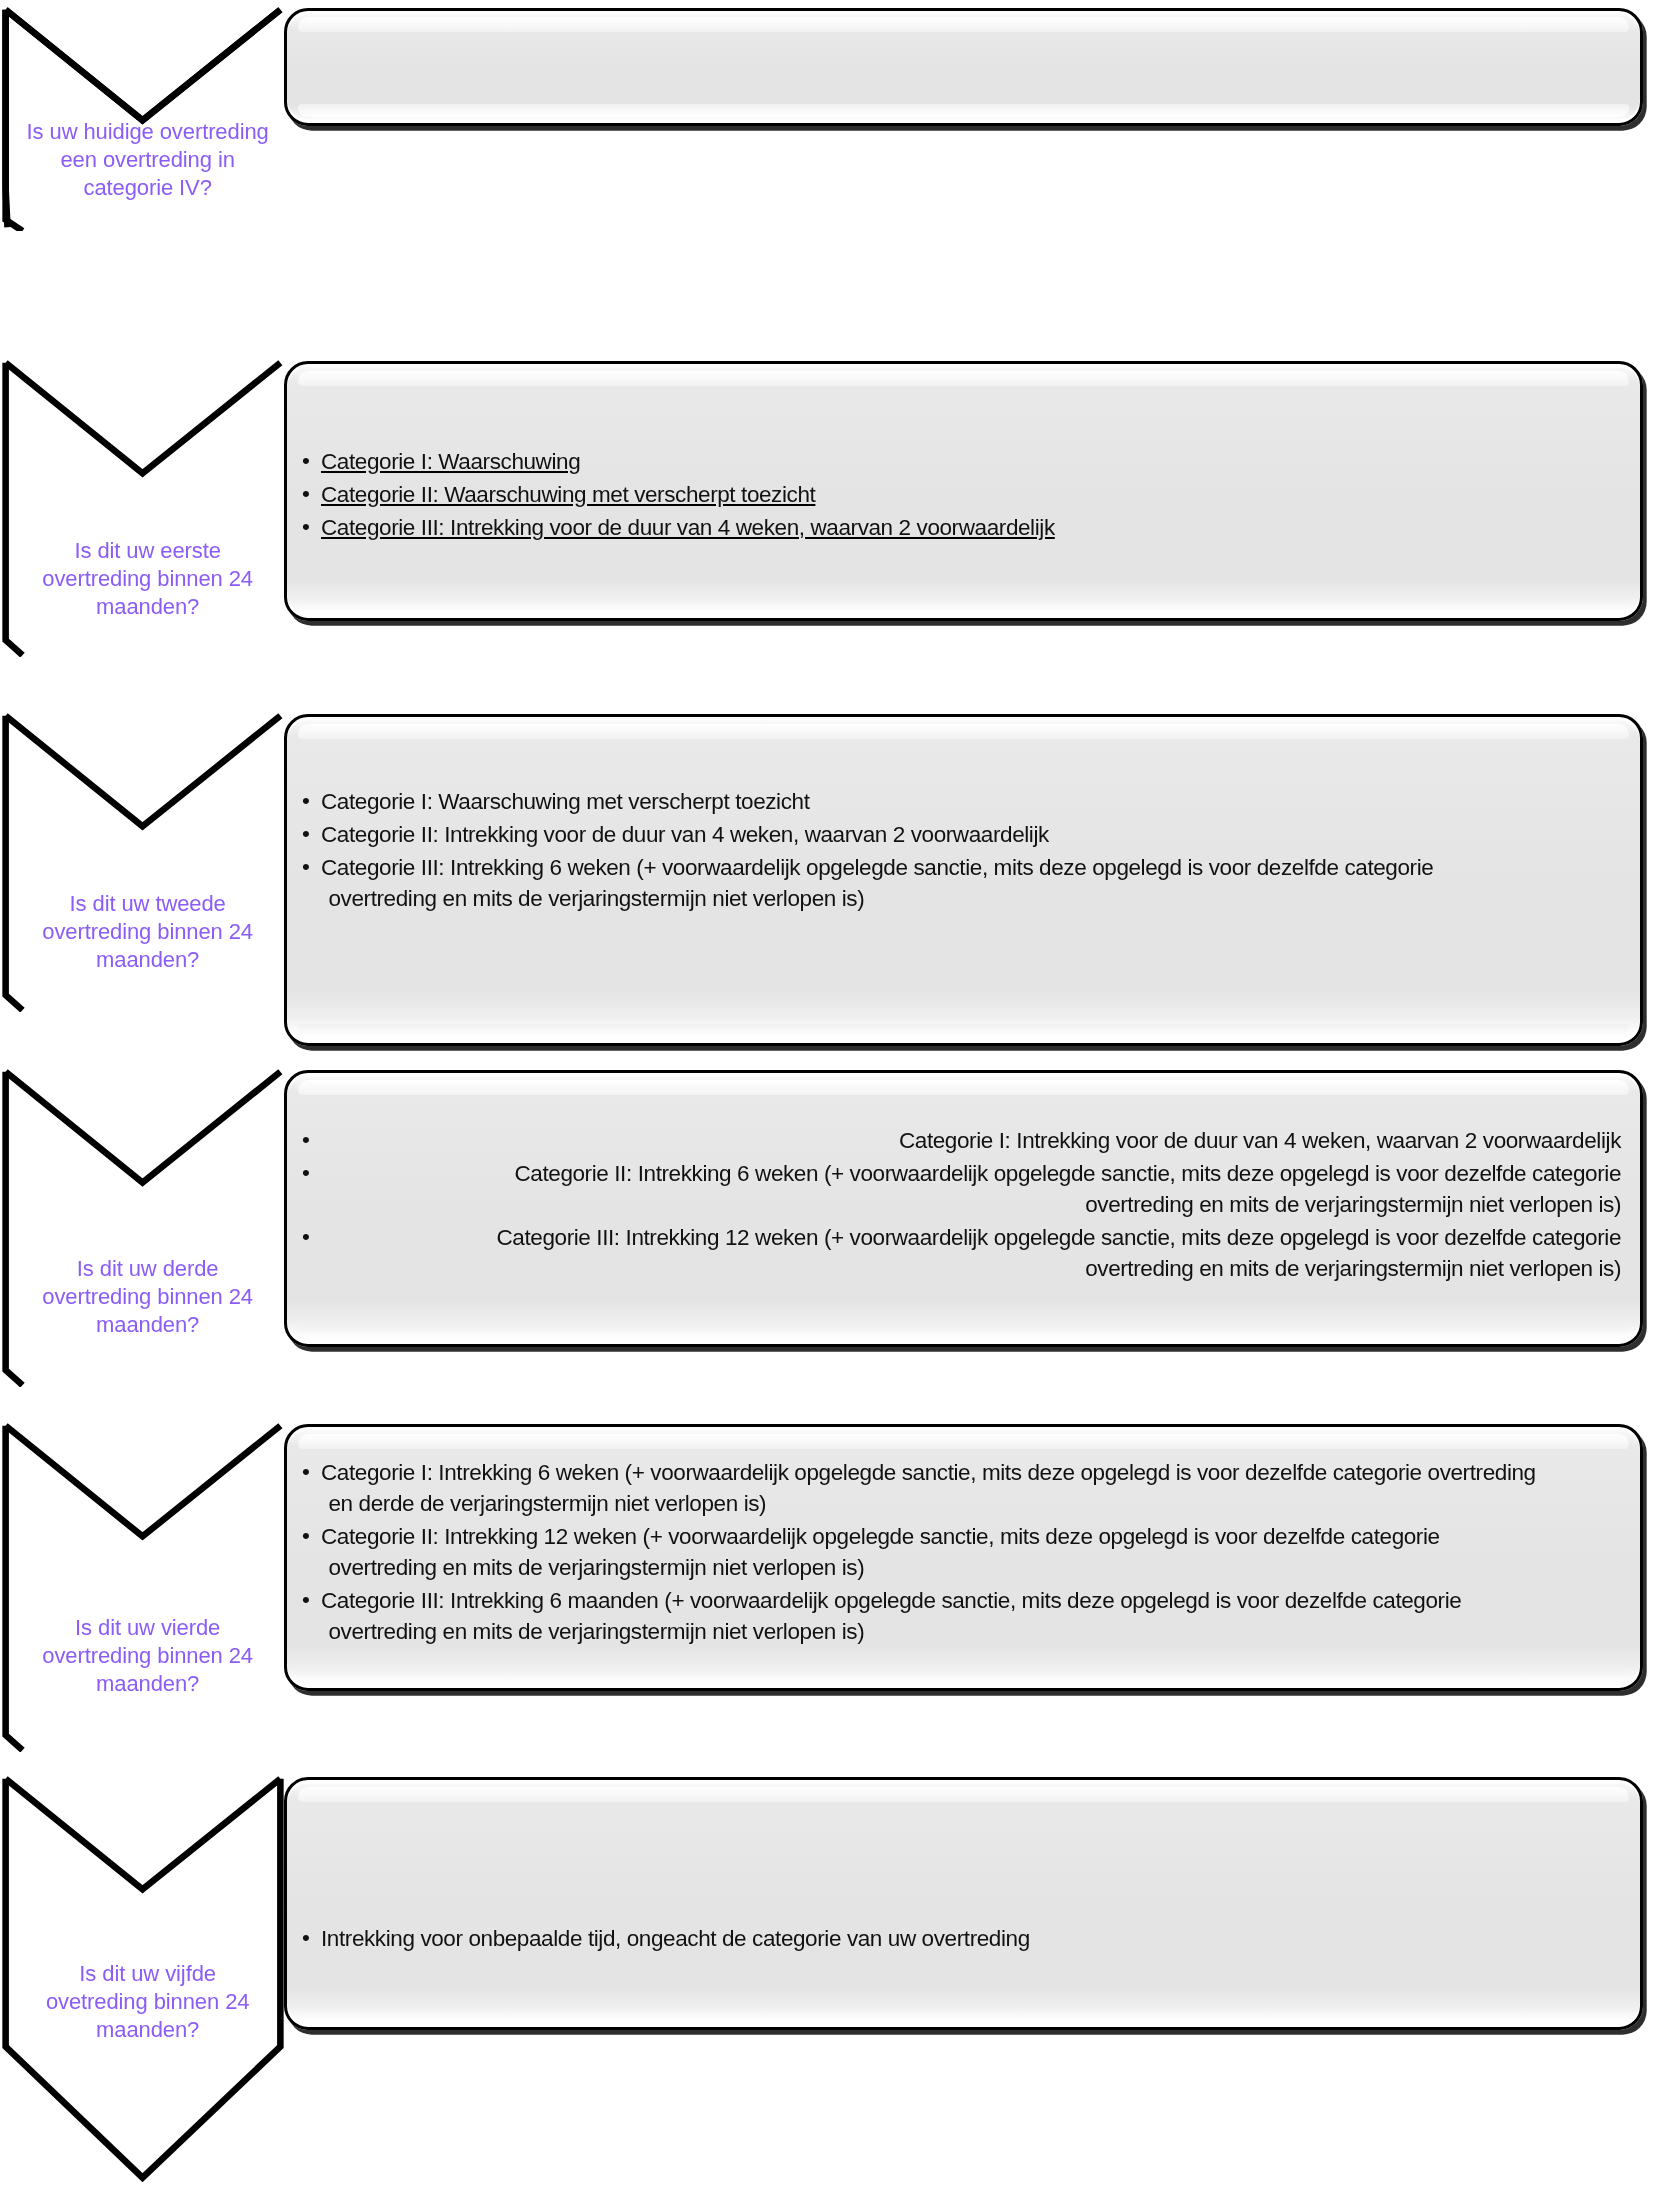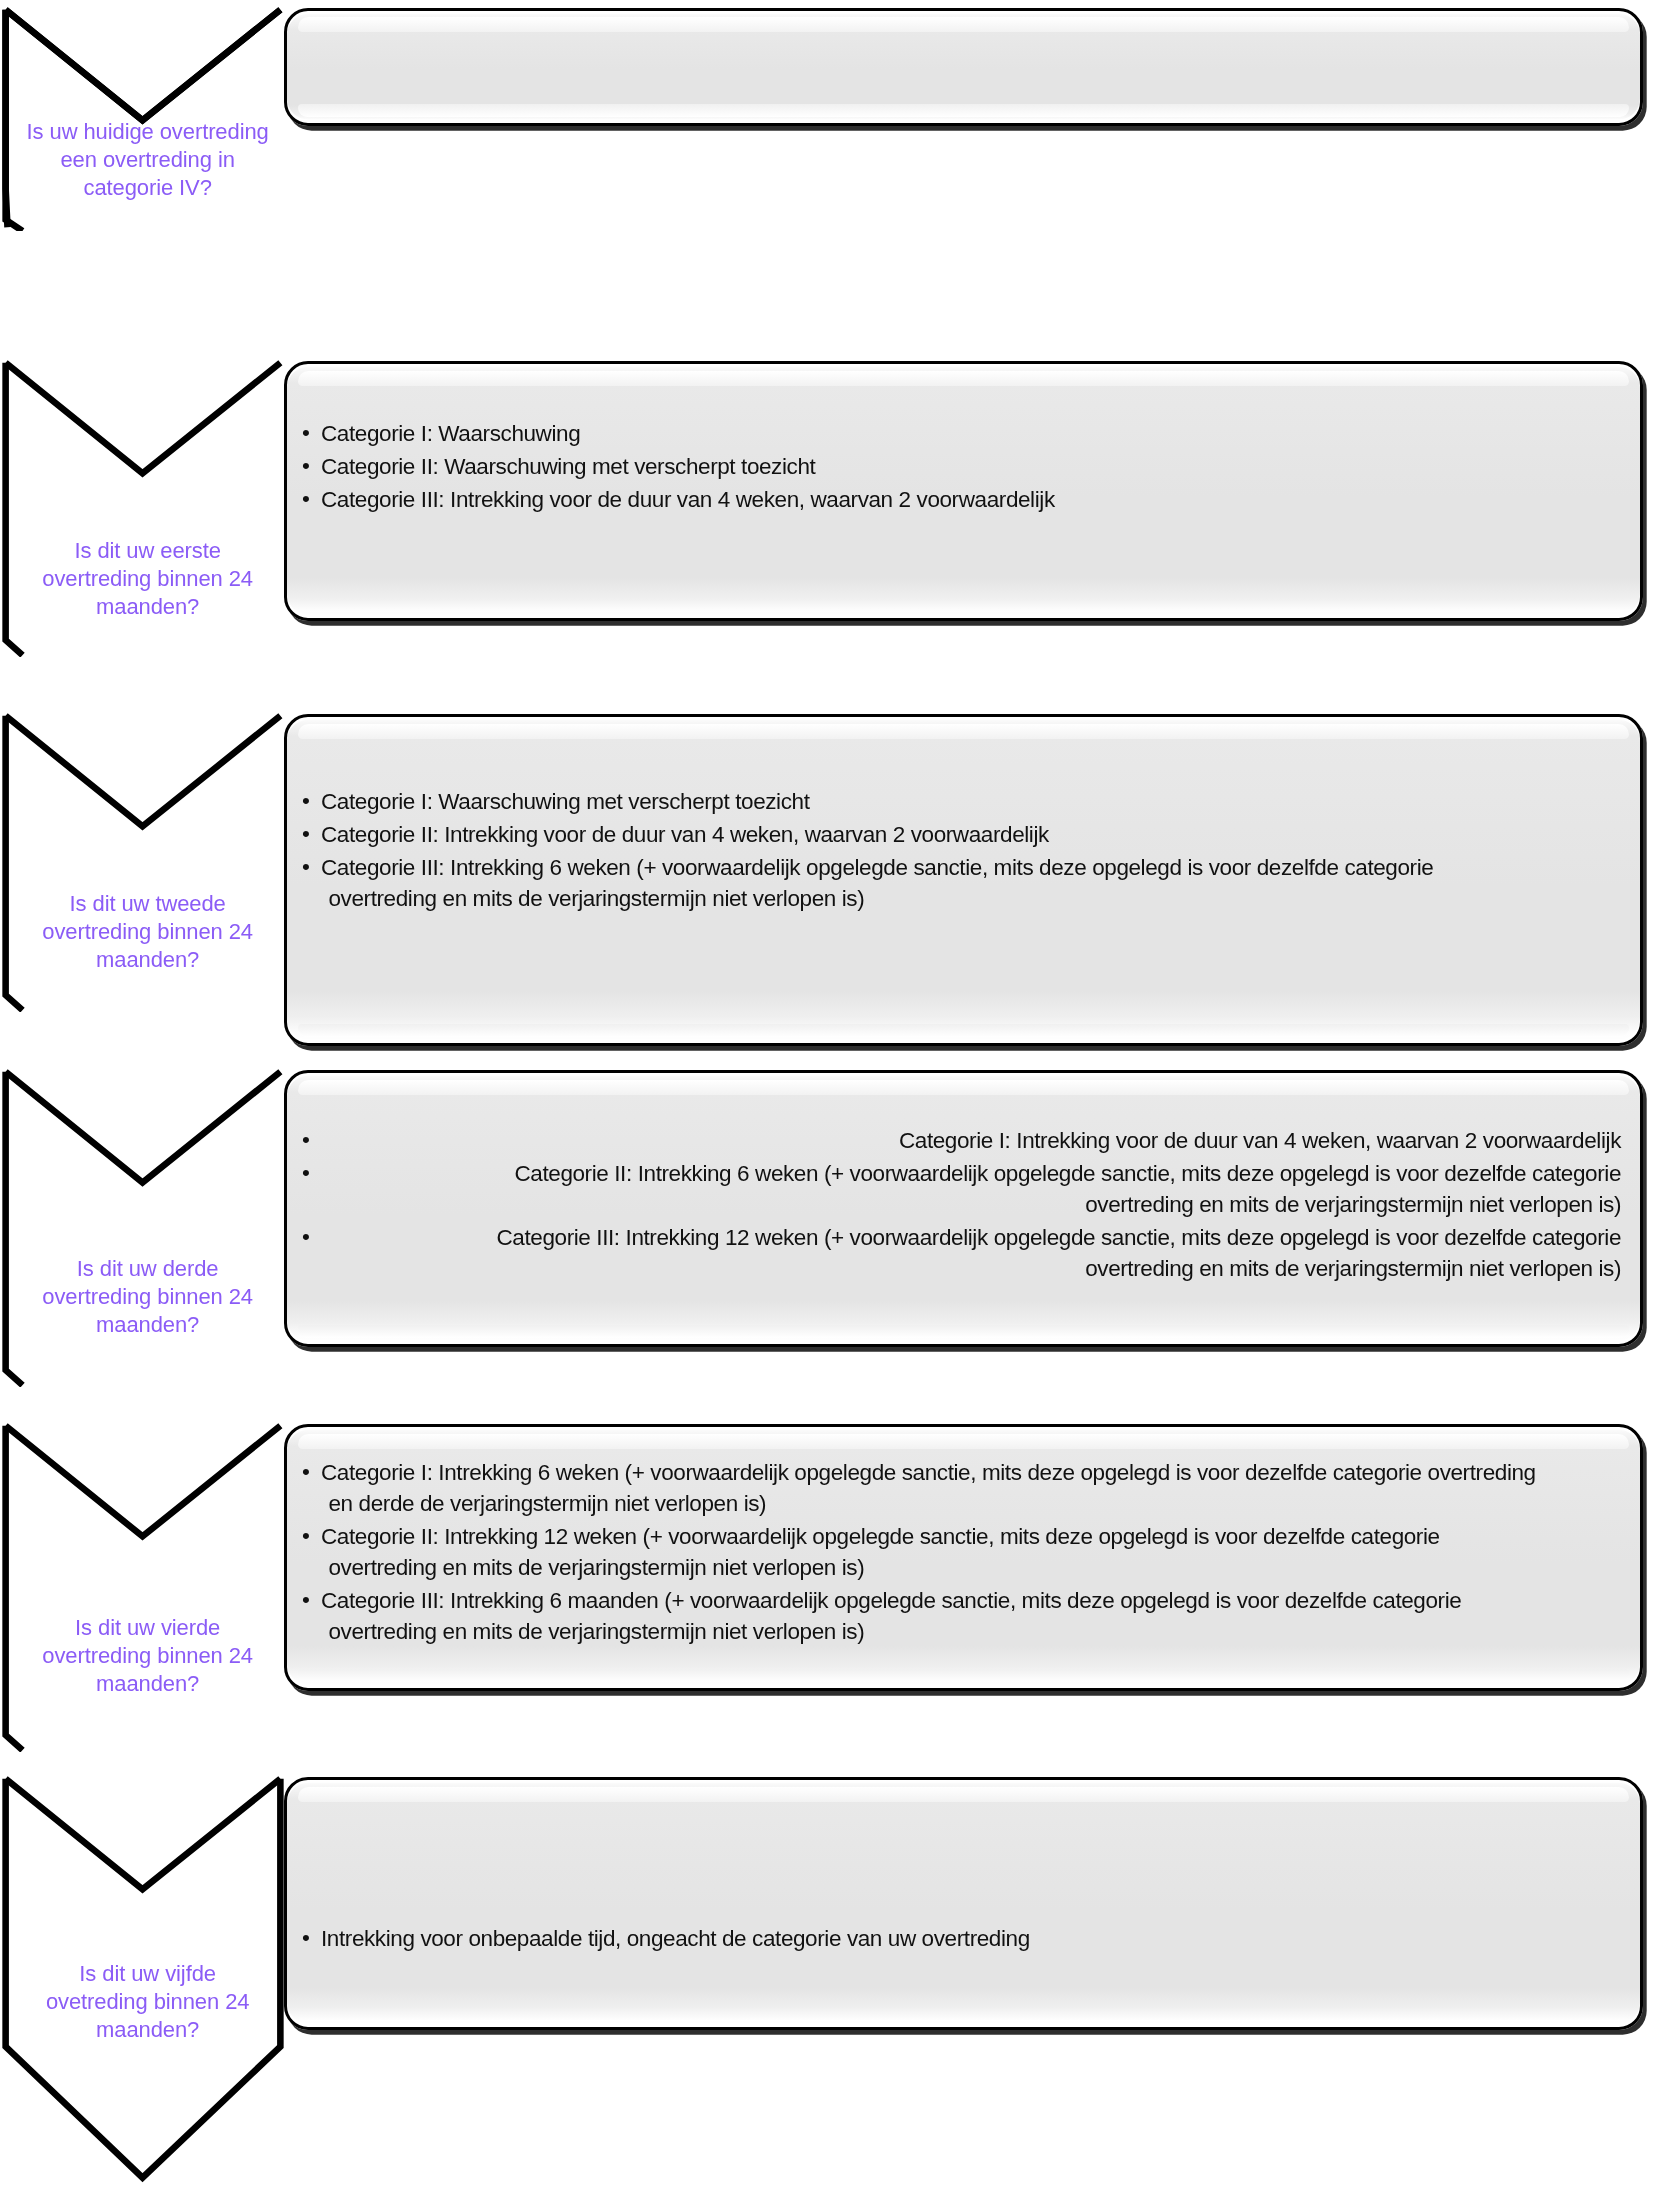--- a/index.html
+++ b/index.html
@@ -137,21 +137,21 @@
       <path d="M6,4 L152,122 L299,4" fill="none" stroke="#000000" stroke-width="7"></path>
       <path d="M6,4 L6,300 L24,316" fill="none" stroke="#000000" stroke-width="7"></path>
     </svg>
     <div class="chevron-label" style="top:178px;">
       <div>Is dit uw eerste</div>
       <div>overtreding binnen 24</div>
       <div>maanden?</div>
     </div>
   </div>
   <div class="resultbox" style="left:284px;top:361px;width:1359px;height:260px;">
-    <ul class="bullets" style="margin-top:54px;margin-left:15px;margin-right:19px;">
+    <ul class="bullets" style="margin-top:82px;margin-left:15px;margin-right:19px;text-decoration:underline;">
       <li>
         <span>Categorie I: Waarschuwing</span>
       </li>
       <li>
         <span>Categorie II: Waarschuwing met verscherpt toezicht</span>
       </li>
       <li>
         <span>Categorie III: Intrekking voor de duur van 4 weken, waarvan 2 voorwaardelijk</span>
       </li>
     </ul>

